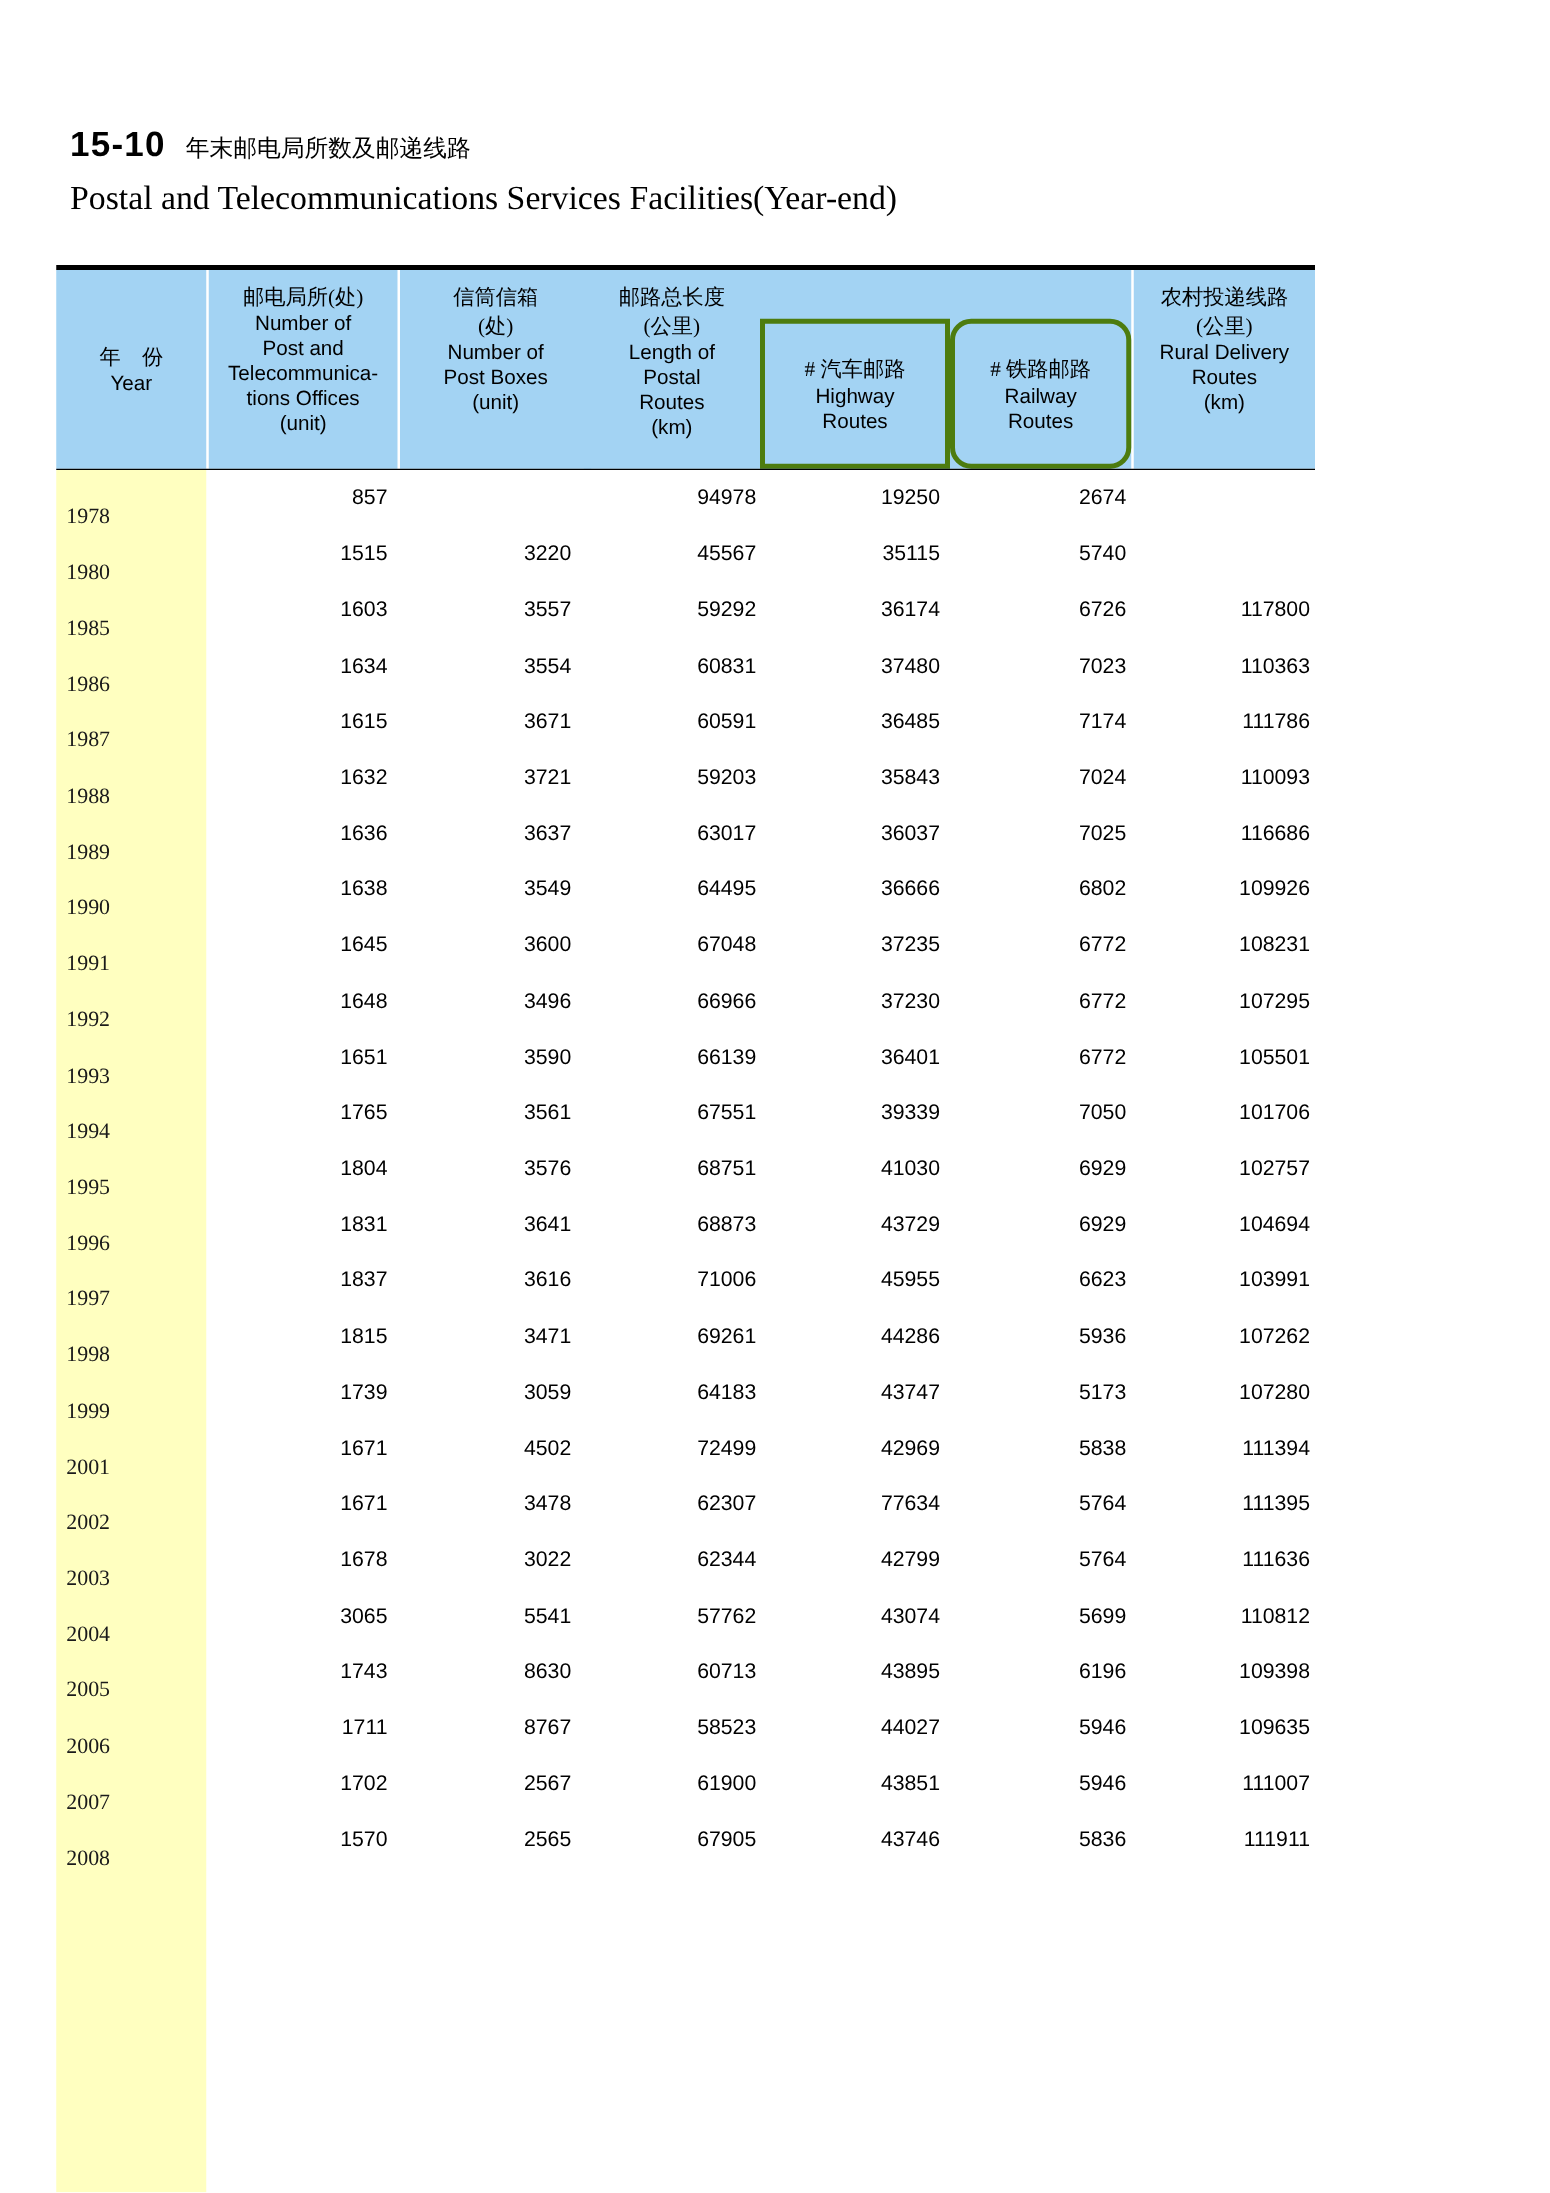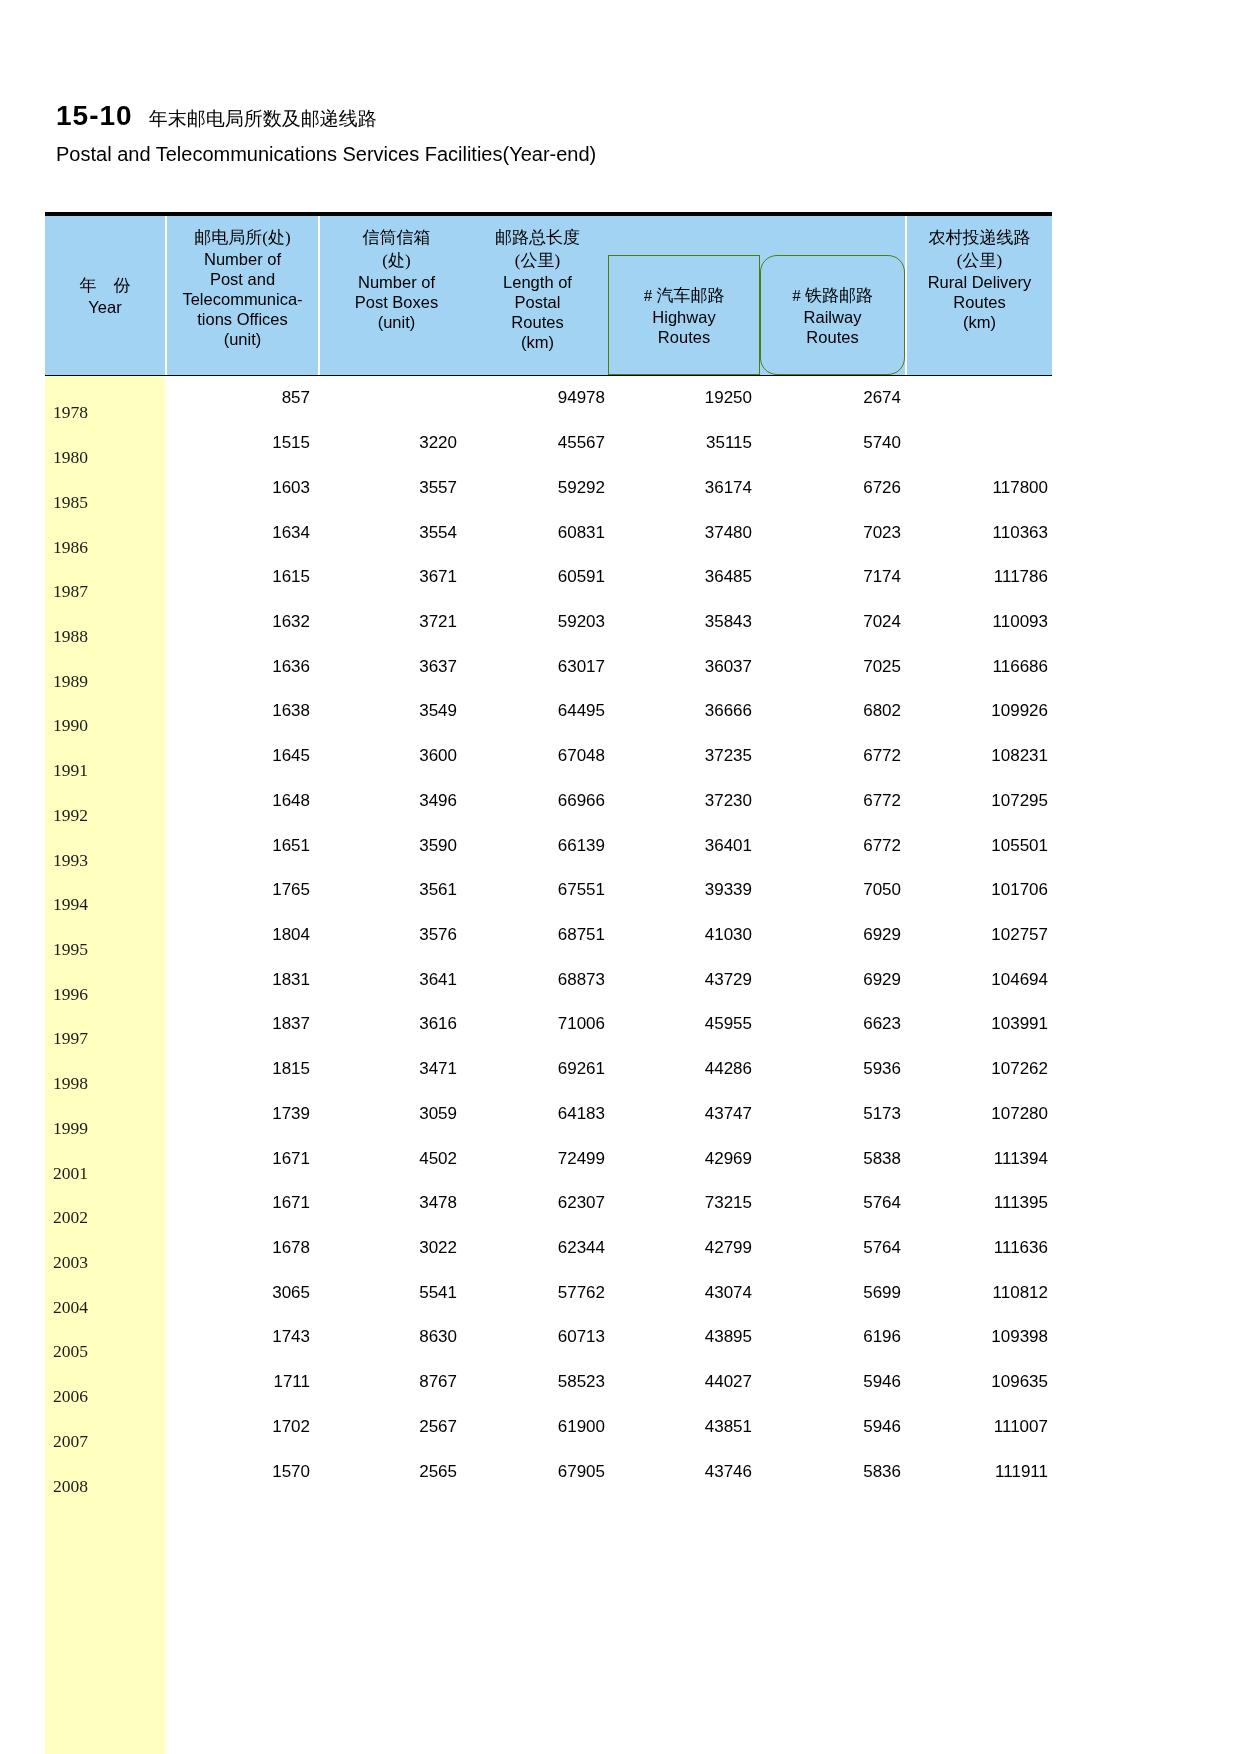--- a/index.html
+++ b/index.html
@@ -4,37 +4,37 @@
 <style>
   * { margin:0; padding:0; box-sizing:border-box; }
   html, body { background:#ffffff; }
   .page {
     position:relative; width:1240px; height:1754px; background:#ffffff;
     overflow:hidden; font-family:"Liberation Serif", serif; color:#000;
   }
   .title-row { position:absolute; left:56px; top:100px; white-space:nowrap; }
   .title-num { font-family:"Liberation Sans", sans-serif; font-weight:bold; font-size:28px; letter-spacing:1px; }
   .title-zh { font-size:19px; margin-left:12px; }
-  .title-en { position:absolute; left:56px; top:143px; font-size:20px; font-family:Liberation Sans, sans-serif; }
+  .title-en { position:absolute; left:56px; top:143px; font-size:27px; font-family:Liberation Serif, serif; }
 
   .table { position:absolute; left:45px; top:212px; width:1007px; height:1542px; }
   .thick-border { position:absolute; left:0; top:0; width:1007px; height:4px; background:#000; }
 
   .header { position:absolute; left:0; top:4px; width:1007px; height:159px; }
   .hcell { position:absolute; top:0; height:159px; background:var(--blue,#A3D3F3); text-align:center; }
   .hcell.centered { display:flex; flex-direction:column; justify-content:center; }
   .hcell.topped { padding-top:10px; }
   .h-year   { left:0;   width:120px; }
   .h-off    { left:122px; width:151px; }
   .h-box    { left:275px; width:153px; }
   .h-rural  { left:862px; width:145px; }
   .hspan { position:absolute; left:422px; top:0; width:438px; height:159px; background:var(--blue,#A3D3F3); }
   .routes-text { position:absolute; left:0; top:0; width:141px; padding-top:10px; text-align:center; }
   .subcell {
-    position:absolute; top:39px; height:120px; border:1px solid #4d7c0f;
+    position:absolute; top:39px; height:120px; border:4px solid #4d7c0f;
     display:flex; flex-direction:column; justify-content:center; text-align:center;
     background:var(--blue,#A3D3F3);
   }
   .subcell.highway { left:141px; width:152px; }
   .subcell.railway { left:293px; width:145px;border-radius:17px; }
   .zh-line { font-size:17px; line-height:23px; font-family:"Liberation Serif", serif; }
   .en-line { font-size:16.5px; line-height:20px; font-family:Liberation Sans, sans-serif; }
 
   .header-underline { position:absolute; left:0; top:163px; width:1007px; height:1px; background:#000; }
   .yellow-strip { position:absolute; left:0; top:164px; width:120px; height:1378px; background:var(--yellow,#FFFFC0); }
@@ -285,21 +285,21 @@
           <div class="cell num-cell col4">72499</div>
           <div class="cell num-cell col5">42969</div>
           <div class="cell num-cell col6">5838</div>
           <div class="cell num-cell col7">111394</div>
         </div>
         <div class="row">
           <div class="cell year-cell">2002</div>
           <div class="cell num-cell col2">1671</div>
           <div class="cell num-cell col3">3478</div>
           <div class="cell num-cell col4">62307</div>
-          <div class="cell num-cell col5">73215</div>
+          <div class="cell num-cell col5">77634</div>
           <div class="cell num-cell col6">5764</div>
           <div class="cell num-cell col7">111395</div>
         </div>
         <div class="row">
           <div class="cell year-cell">2003</div>
           <div class="cell num-cell col2">1678</div>
           <div class="cell num-cell col3">3022</div>
           <div class="cell num-cell col4">62344</div>
           <div class="cell num-cell col5">42799</div>
           <div class="cell num-cell col6">5764</div>

